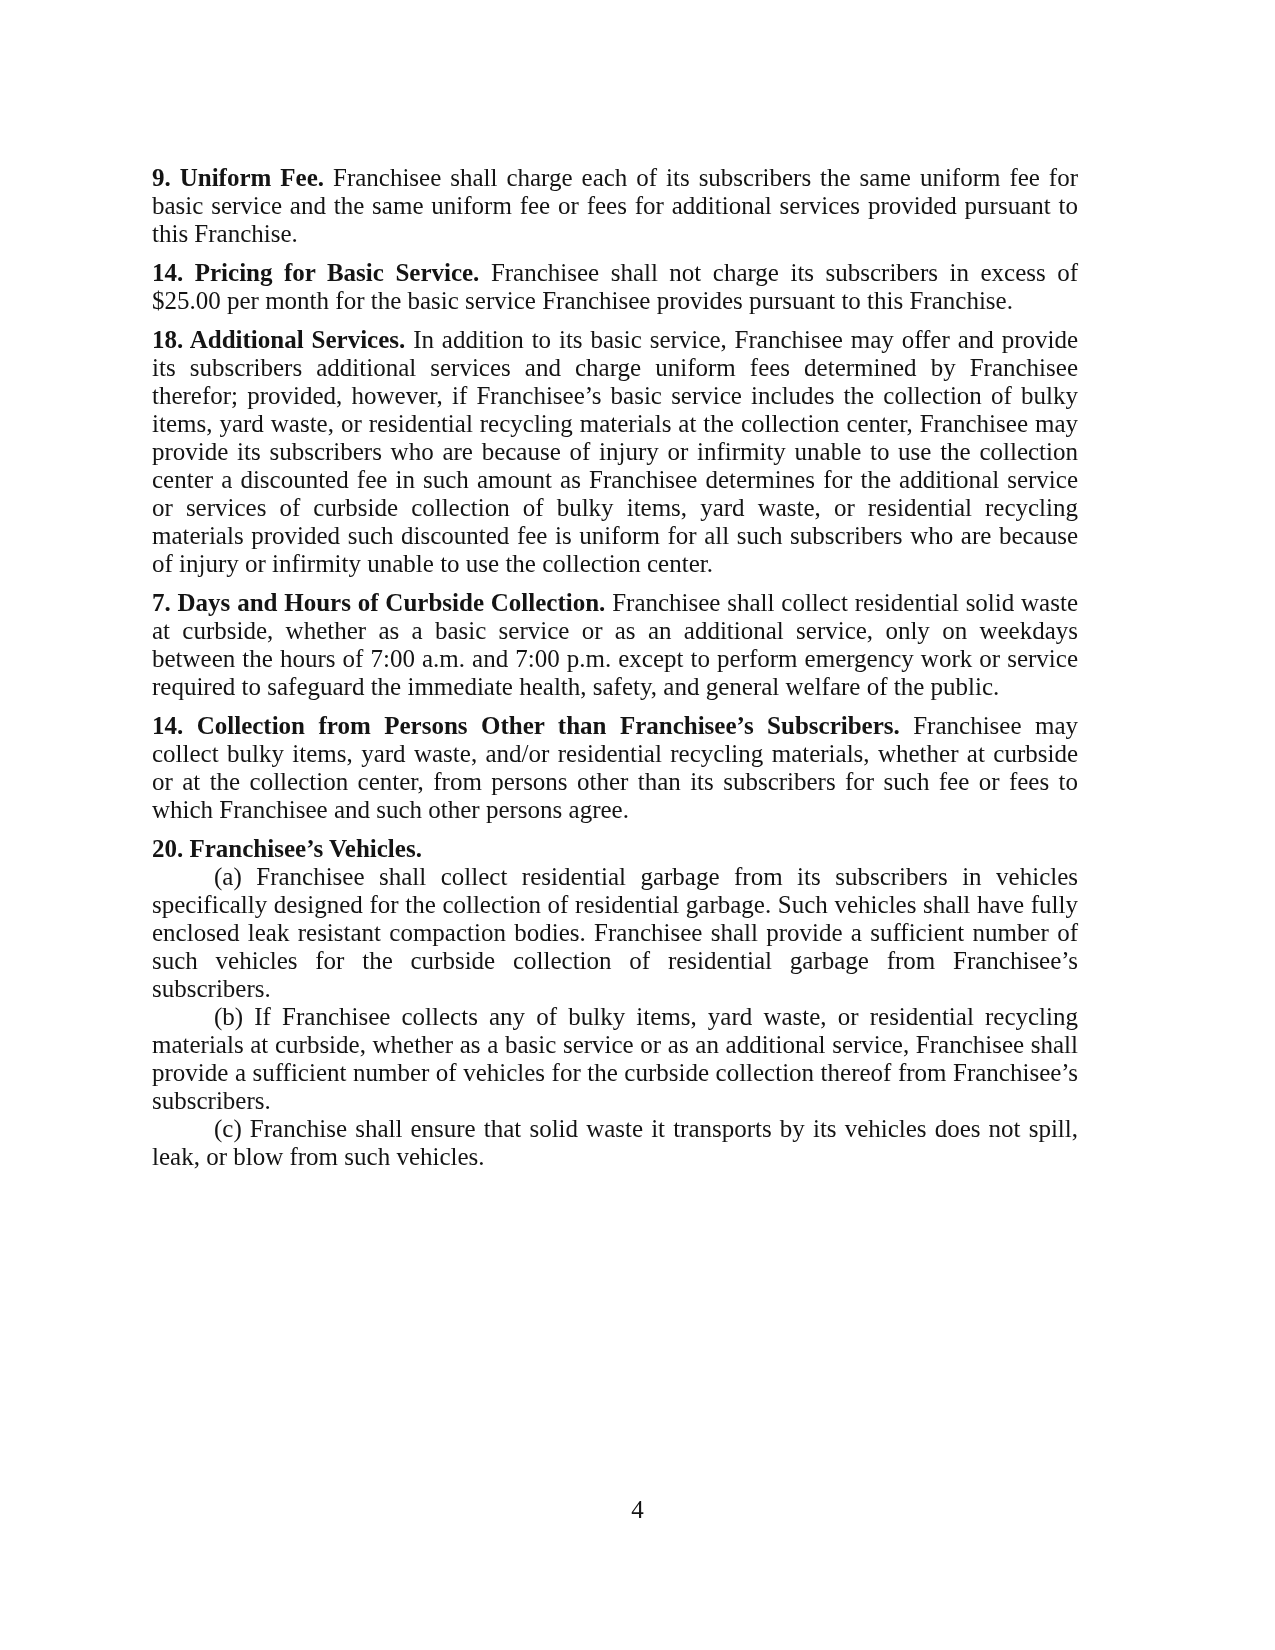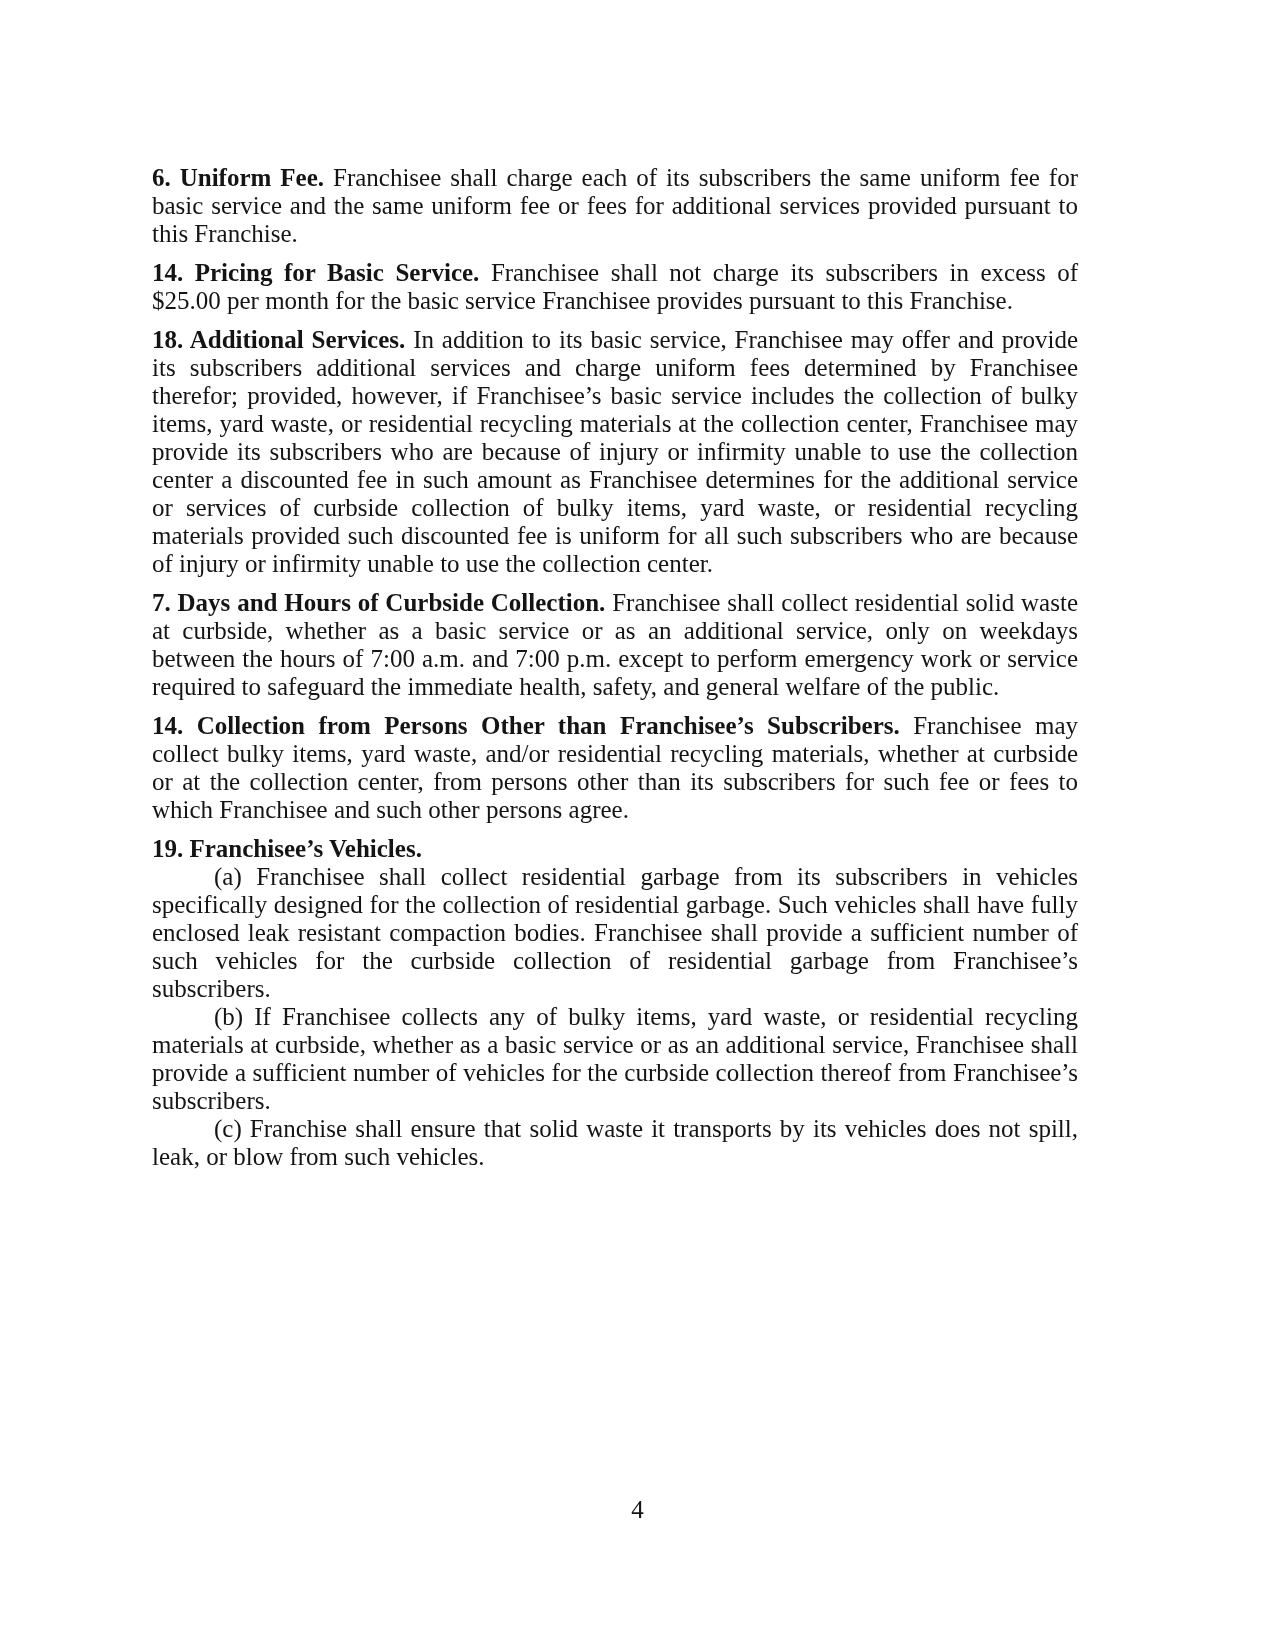--- a/index.html
+++ b/index.html
@@ -51,21 +51,21 @@
     line-height: 28px;
   }
 </style>
 </head>
 <body>
 
 <div class="page">
   <div class="content">
 
     <p class="section">
-      <span class="lead">6. Uniform Fee.</span>
+      <span class="lead">9. Uniform Fee.</span>
       <span>Franchisee shall charge each of its subscribers the same uniform fee for basic service and the same uniform fee or fees for additional services provided pursuant to this Franchise.</span>
     </p>
 
     <p class="section">
       <span class="lead">14. Pricing for Basic Service.</span>
       <span>Franchisee shall not charge its subscribers in excess of $25.00 per month for the basic service Franchisee provides pursuant to this Franchise.</span>
     </p>
 
     <p class="section">
       <span class="lead">18. Additional Services.</span>
@@ -76,21 +76,21 @@
       <span class="lead">7. Days and Hours of Curbside Collection.</span>
       <span>Franchisee shall collect residential solid waste at curbside, whether as a basic service or as an additional service, only on weekdays between the hours of 7:00 a.m. and 7:00 p.m. except to perform emergency work or service required to safeguard the immediate health, safety, and general welfare of the public.</span>
     </p>
 
     <p class="section">
       <span class="lead">14. Collection from Persons Other than Franchisee’s Subscribers.</span>
       <span>Franchisee may collect bulky items, yard waste, and/or residential recycling materials, whether at curbside or at the collection center, from persons other than its subscribers for such fee or fees to which Franchisee and such other persons agree.</span>
     </p>
 
     <p class="section">
-      <span class="lead">19. Franchisee’s Vehicles.</span>
+      <span class="lead">20. Franchisee’s Vehicles.</span>
     </p>
     <p class="sub">(a) Franchisee shall collect residential garbage from its subscribers in vehicles specifically designed for the collection of residential garbage. Such vehicles shall have fully enclosed leak resistant compaction bodies. Franchisee shall provide a sufficient number of such vehicles for the curbside collection of residential garbage from Franchisee’s subscribers.</p>
     <p class="sub">(b) If Franchisee collects any of bulky items, yard waste, or residential recycling materials at curbside, whether as a basic service or as an additional service, Franchisee shall provide a sufficient number of vehicles for the curbside collection thereof from Franchisee’s subscribers.</p>
     <p class="sub">(c) Franchise shall ensure that solid waste it transports by its vehicles does not spill, leak, or blow from such vehicles.</p>
 
   </div>
 
   <div class="page-number">4</div>
 </div>
 

